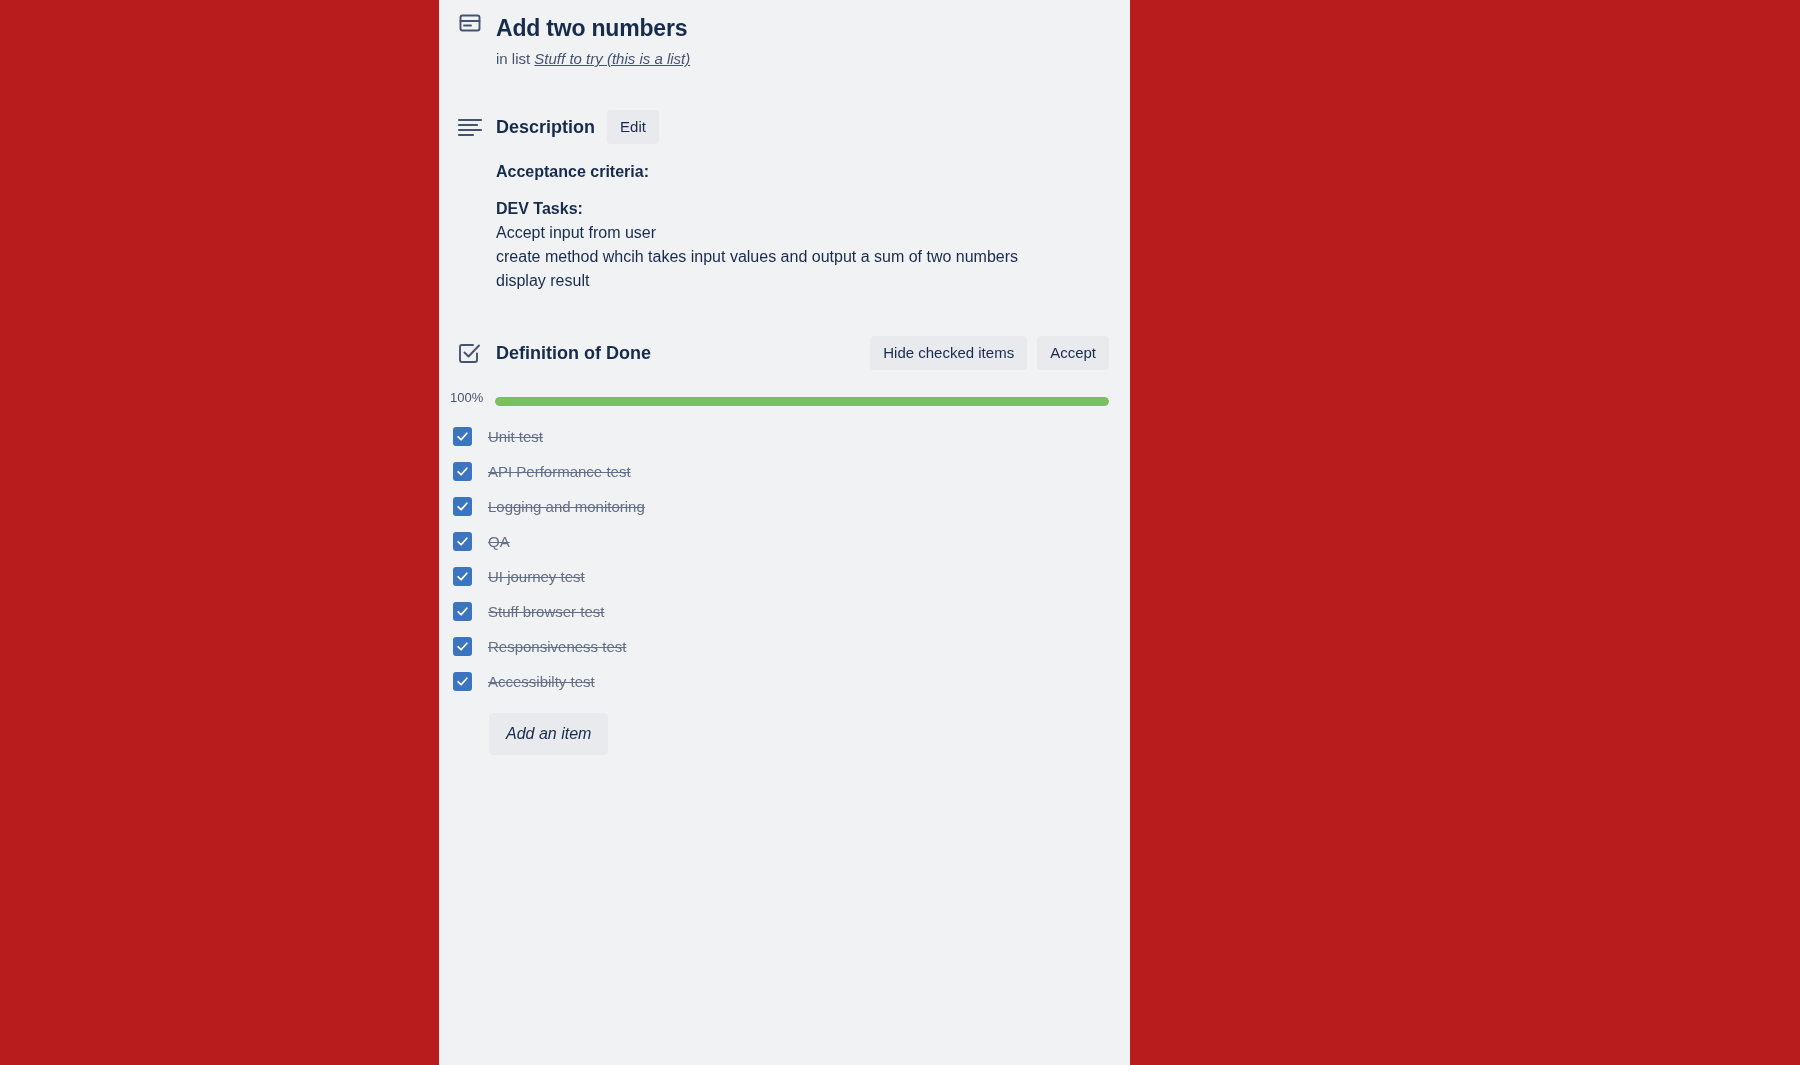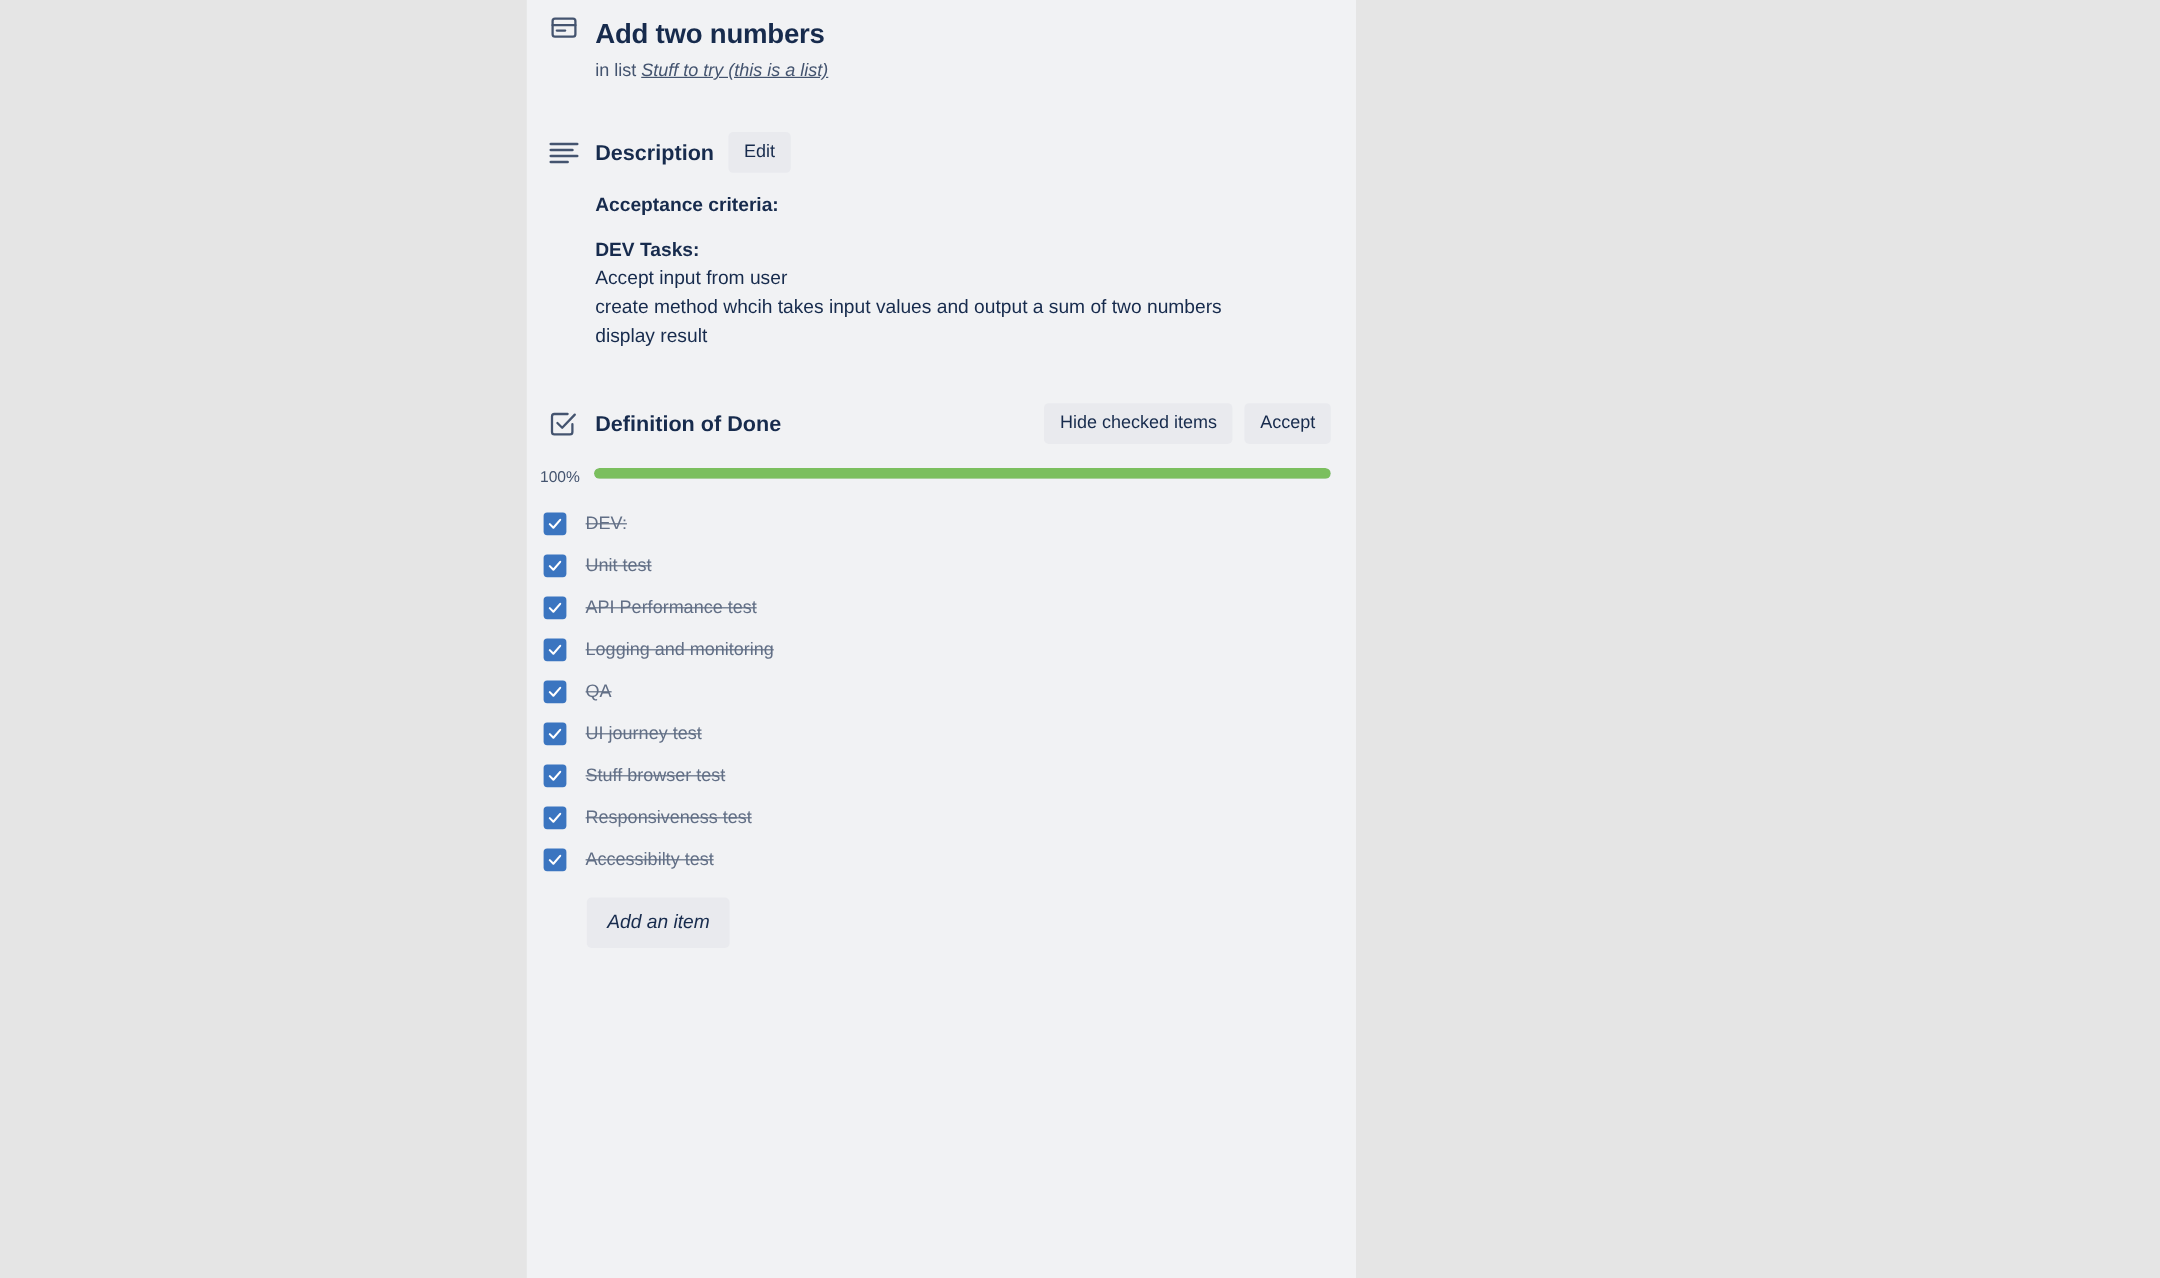--- a/index.html
+++ b/index.html
@@ -9,21 +9,21 @@
     height: 1065px;
     background: #ffffff;
     font-family: "Liberation Sans", sans-serif;
     overflow: hidden;
   }
 
   .page {
     position: relative;
     width: 1800px;
     height: 1065px;
-    background: #e5e5e5;
+    background: #b91c1c;
   }
 
   
   .card-panel {
     position: absolute;
     left: 439px;
     top: 0;
     width: 691px;
     height: 1065px;
     background: #f1f2f4;
@@ -158,21 +158,21 @@
 
   .checklist-head-actions {
     display: flex;
     gap: 10px;
   }
 
   .progress-row {
     margin-left: 11px;
     margin-top: 19px;
     display: flex;
-    align-items: flex-start;
+    align-items: flex-end;
     gap: 13px;
     padding-right: 1px;
   }
 
   .progress-pct {
     font-size: 13px;
     color: #44546f;
     width: 32px;
     text-align: right;
     line-height: 16px;
@@ -315,28 +315,20 @@
         </div>
       </div>
 
       <div class="check-items" id="check-items">
           <div class="check-item">
             <span class="checkbox" style="background: rgb(59, 117, 192);">
               <svg viewBox="0 0 24 24" fill="none" stroke="currentColor" stroke-width="3.2" stroke-linecap="round" stroke-linejoin="round">
                 <polyline points="4,12.5 9.5,18 20,6"></polyline>
               </svg>
             </span>
-            <span class="check-label">DEV:</span>
-          </div>
-          <div class="check-item">
-            <span class="checkbox" style="background: rgb(59, 117, 192);">
-              <svg viewBox="0 0 24 24" fill="none" stroke="currentColor" stroke-width="3.2" stroke-linecap="round" stroke-linejoin="round">
-                <polyline points="4,12.5 9.5,18 20,6"></polyline>
-              </svg>
-            </span>
             <span class="check-label">Unit test</span>
           </div>
           <div class="check-item">
             <span class="checkbox" style="background: rgb(59, 117, 192);">
               <svg viewBox="0 0 24 24" fill="none" stroke="currentColor" stroke-width="3.2" stroke-linecap="round" stroke-linejoin="round">
                 <polyline points="4,12.5 9.5,18 20,6"></polyline>
               </svg>
             </span>
             <span class="check-label">API Performance test</span>
           </div>

